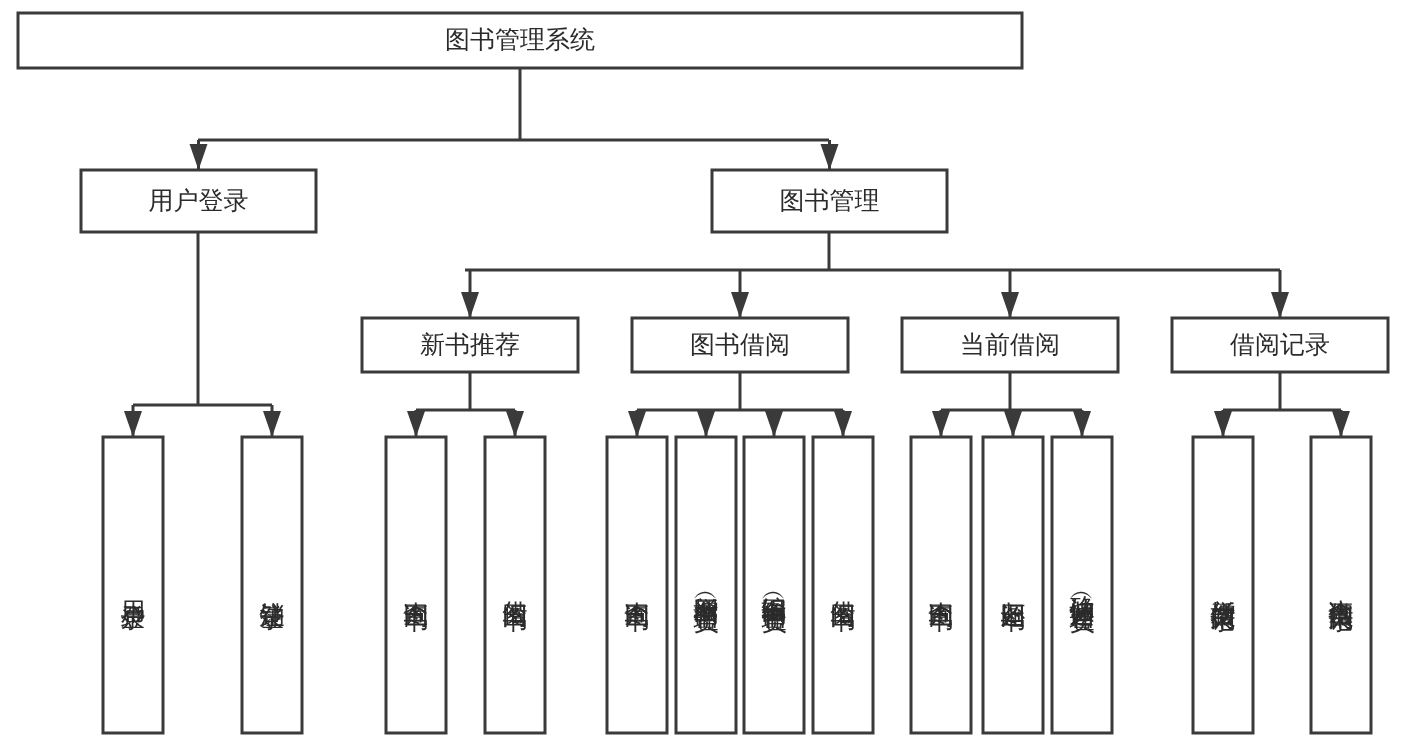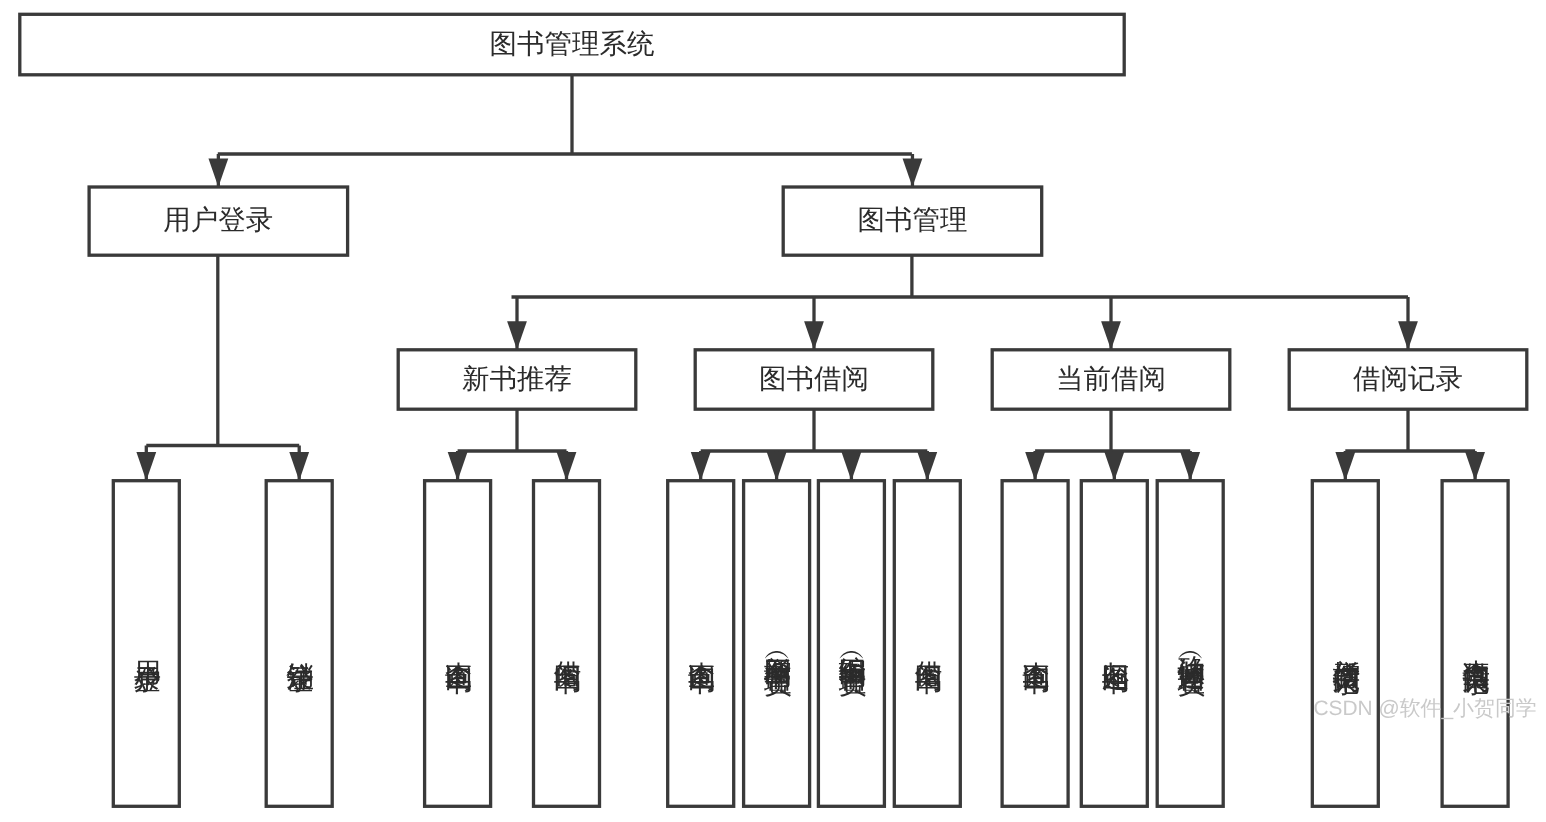--- a/index.html
+++ b/index.html
@@ -203,14 +203,13 @@
       <div class="vlabel-wrap" style="left: 1052px; top: 437px; width: 60px; height: 296px;">
         <span class="vlabel">确认归还（管理员）</span>
       </div>
       <div class="vlabel-wrap" style="left: 1193px; top: 437px; width: 60px; height: 296px;">
         <span class="vlabel">新增借阅记录</span>
       </div>
       <div class="vlabel-wrap" style="left: 1311px; top: 437px; width: 60px; height: 296px;">
         <span class="vlabel">查询借阅记录</span>
       </div>
     </div>
-  <div class="watermark">CSDN @软件_小贺同学</div>
 </div>
 
 </body></html>

